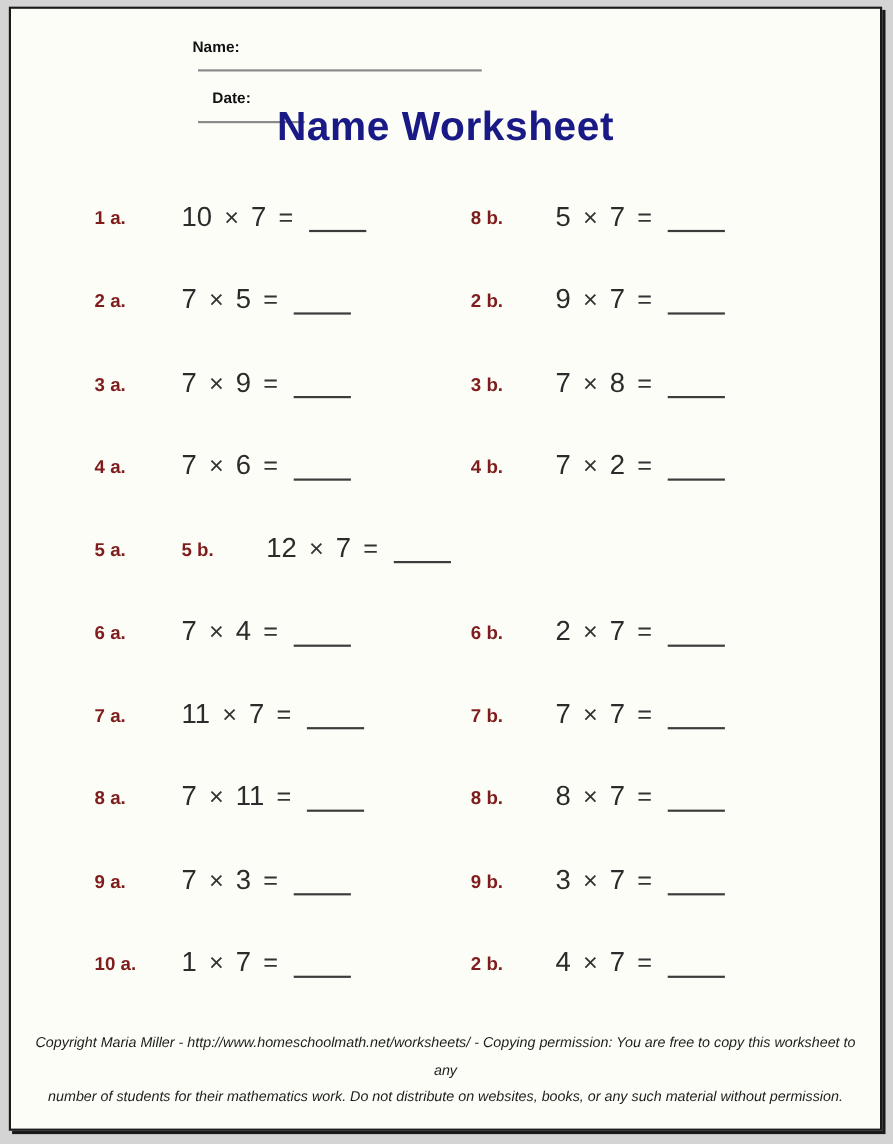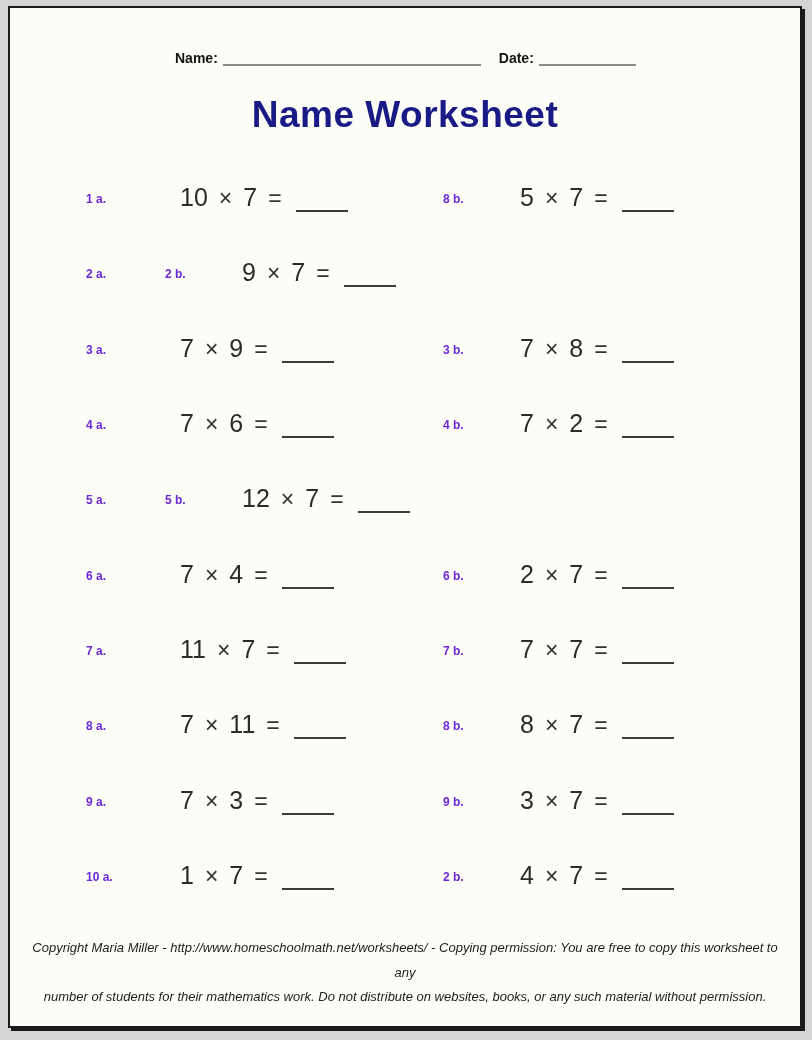--- a/index.html
+++ b/index.html
@@ -15,24 +15,25 @@
     width: 794px; height: 1022px;
     background: #fdfdf8;
     border: 2px solid #1a1a1a;
     box-shadow: 3px 3px 0 0 #1a1a1a;
   }
   
   .hdr {
     position: absolute;
     top: 26px; left: 165px;
     display: flex;
-    align-items: flex-end;
+    align-items: flex-start;
     font-size: 14px;
     font-weight: bold;
     color: #111;
+    flex-direction: column;
   }
   .hdr-line {
     display: inline-block;
     border-bottom: 2px solid #8a8a8a;
     height: 15px;
     margin-left: 5px;
   }
   .name-line { width: 258px; }
   .date-label { margin-left: 18px; margin-top: 16px; }
   .date-line { width: 97px; }
@@ -51,27 +52,27 @@
     position: absolute;
     top: 152px; left: 0; right: 0;
   }
   .row {
     height: 75.3px;
     display: flex;
     align-items: center;
     padding-left: 76px;
   }
   .plabel {
-    font-size: 12px;
+    font-size: 17px;
     font-weight: bold;
-    color: #6d28d9;
+    color: #7f1d1d;
     padding-top: 3px;
   }
   .col-a-label { width: 79px; }
-  .col-a-prob  { width: 263px; margin-left: 15px; }
+  .col-a-prob  { width: 263px; }
   .col-b-label { width: 77px; }
   .prob {
     font-size: 25px;
     color: #2b2b2b;
     white-space: nowrap;
   }
   .op { margin: 0 11px; font-size: 23px; color: #333; }
   .blank {
     display: inline-block;
     width: 52px;
@@ -109,20 +110,21 @@
 
     <div class="row">
       <span class="plabel col-a-label">1 a.</span>
       <span class="prob col-a-prob"><span>10</span><span class="op">×</span><span>7</span><span class="op">=</span><span class="blank"></span></span>
       <span class="plabel col-b-label">8 b.</span>
       <span class="prob"><span>5</span><span class="op">×</span><span>7</span><span class="op">=</span><span class="blank"></span></span>
     </div>
 
     <div class="row">
       <span class="plabel col-a-label">2 a.</span>
+      <span class="prob col-a-prob"><span>7</span><span class="op">×</span><span>5</span><span class="op">=</span><span class="blank"></span></span>
       <span class="plabel col-b-label">2 b.</span>
       <span class="prob"><span>9</span><span class="op">×</span><span>7</span><span class="op">=</span><span class="blank"></span></span>
     </div>
 
     <div class="row">
       <span class="plabel col-a-label">3 a.</span>
       <span class="prob col-a-prob"><span>7</span><span class="op">×</span><span>9</span><span class="op">=</span><span class="blank"></span></span>
       <span class="plabel col-b-label">3 b.</span>
       <span class="prob"><span>7</span><span class="op">×</span><span>8</span><span class="op">=</span><span class="blank"></span></span>
     </div>

